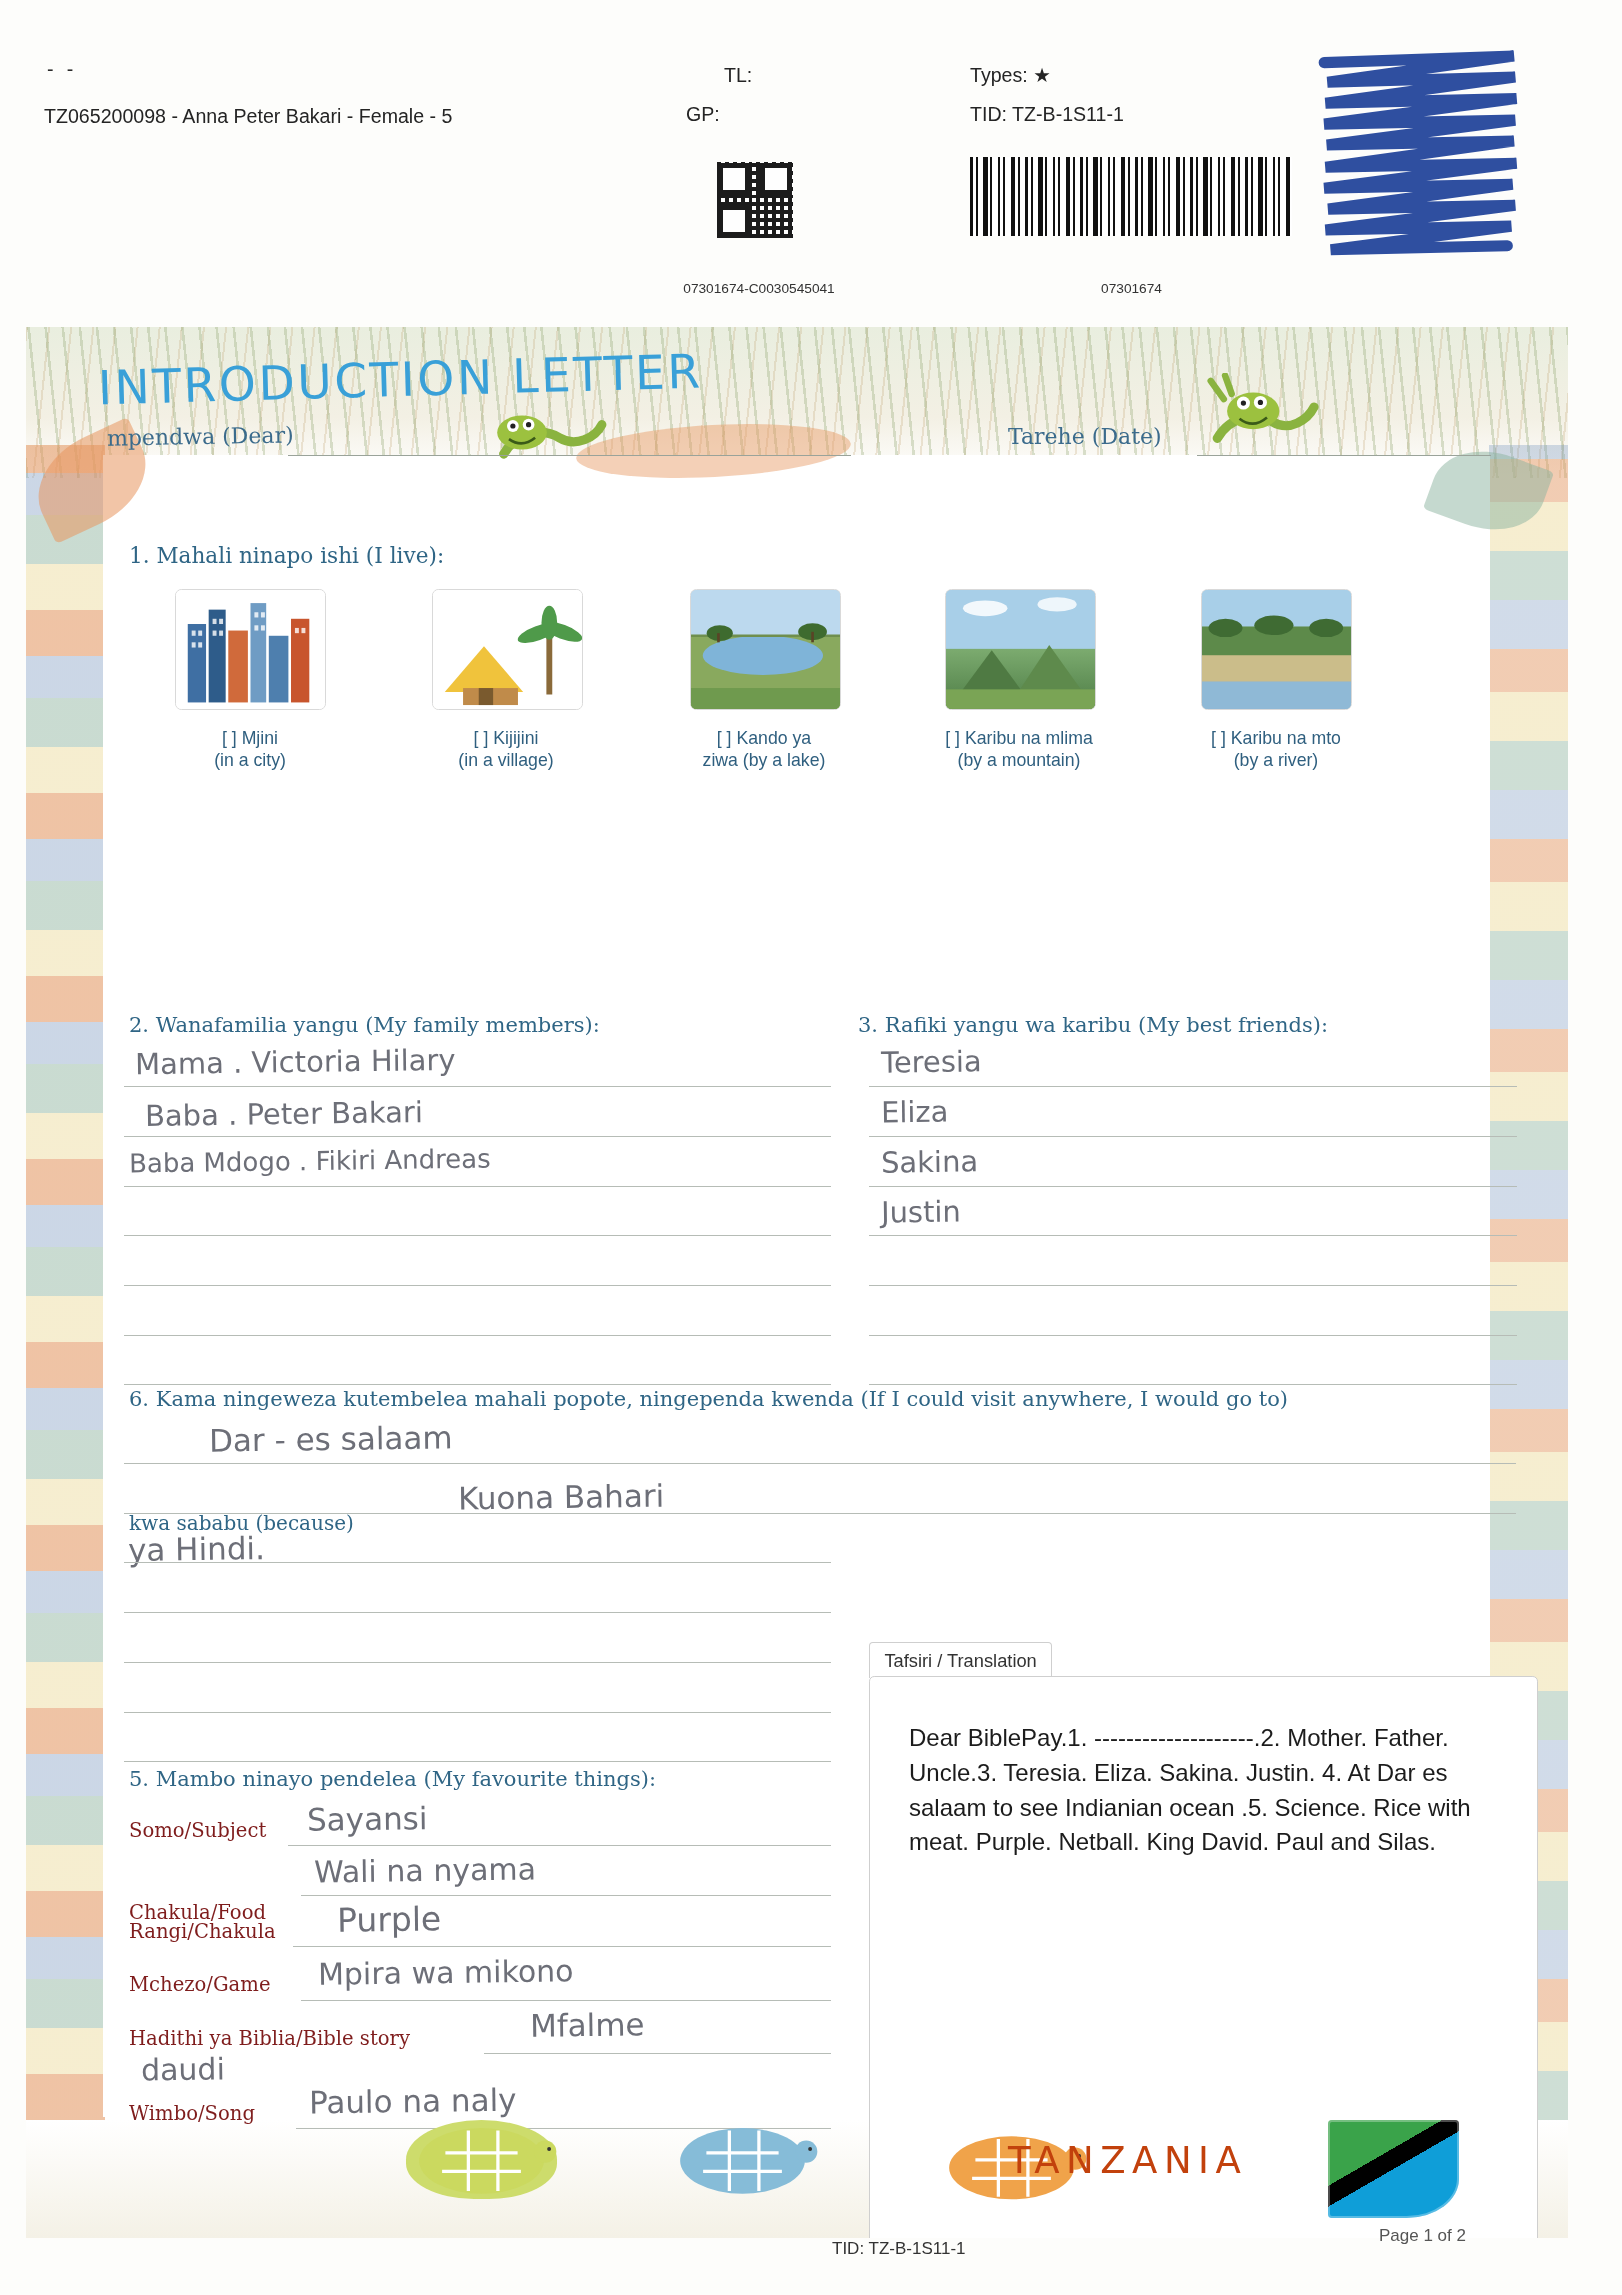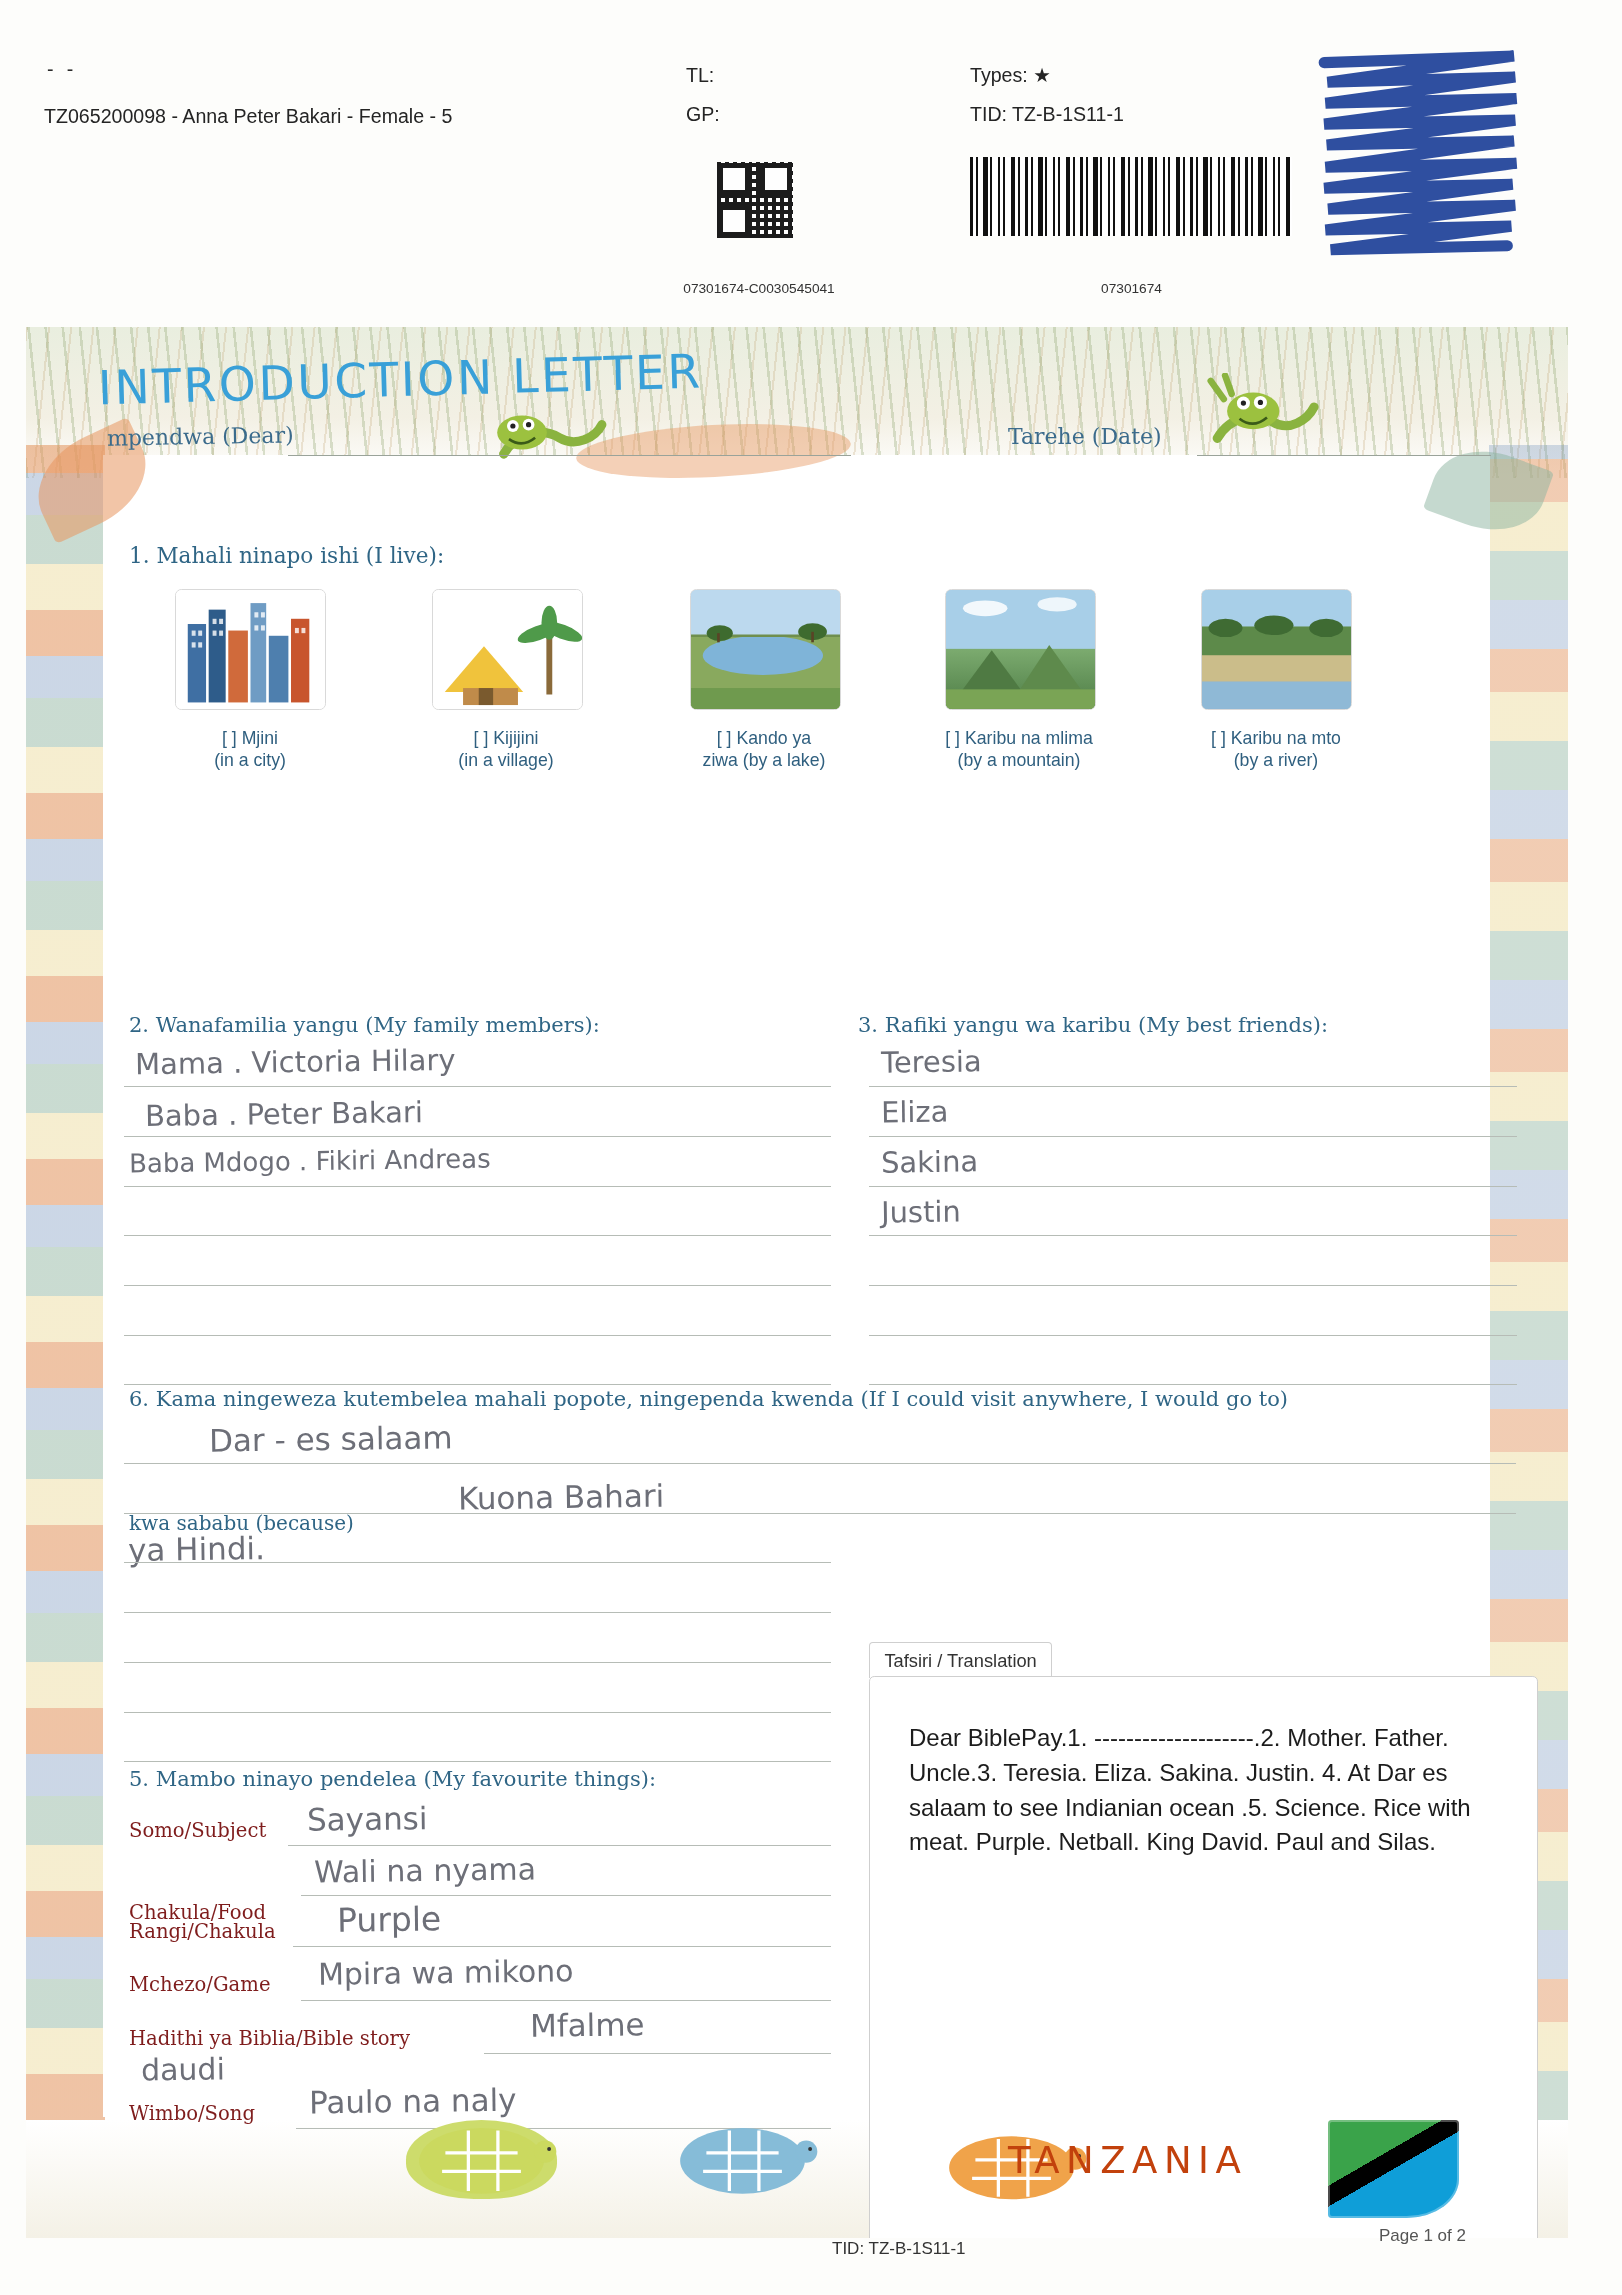--- a/index.html
+++ b/index.html
@@ -38,21 +38,21 @@
   }
   .hdr-id {
     position: absolute;
     left: 44px; top: 105px;
     font-size: 19.6px;
     color: #242424;
     white-space: nowrap;
   }
   .hdr-tl {
     position: absolute;
-    left: 686px; top: 64px;
+    left: 724px; top: 64px;
     font-size: 19.6px;
     color: #242424;
   }
   .hdr-gp {
     position: absolute;
     left: 686px; top: 103px;
     font-size: 19.6px;
     color: #242424;
   }
   .hdr-types {

